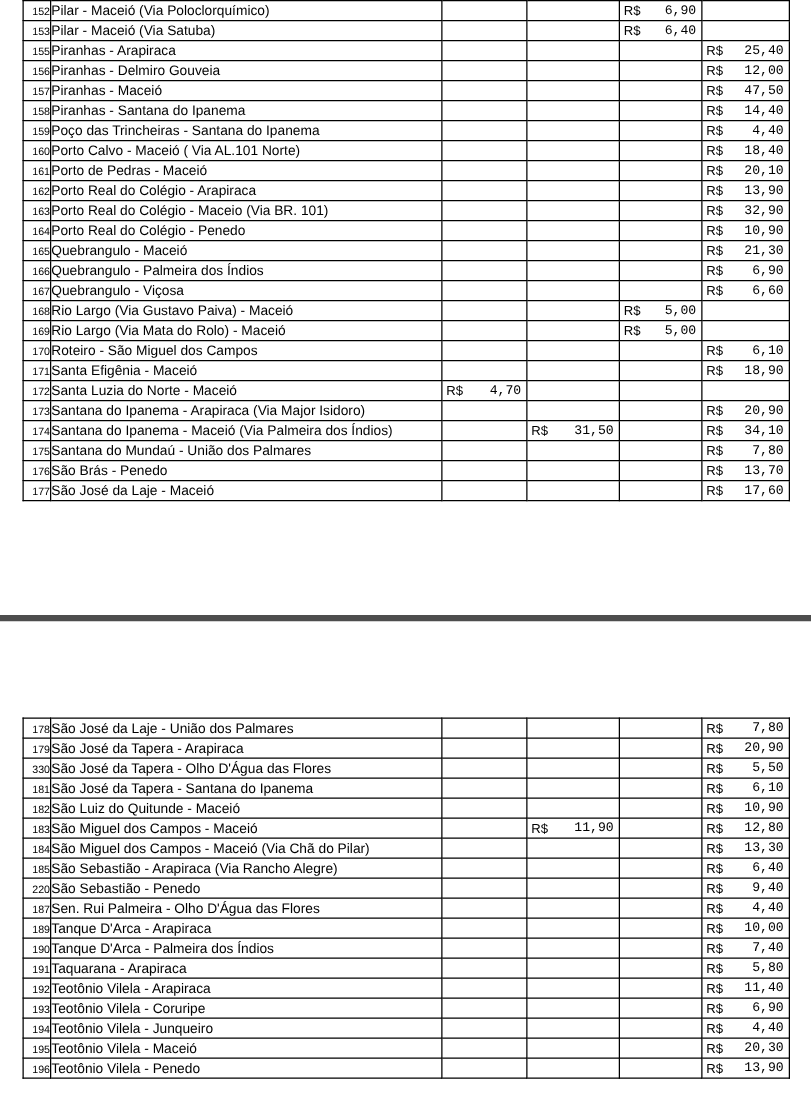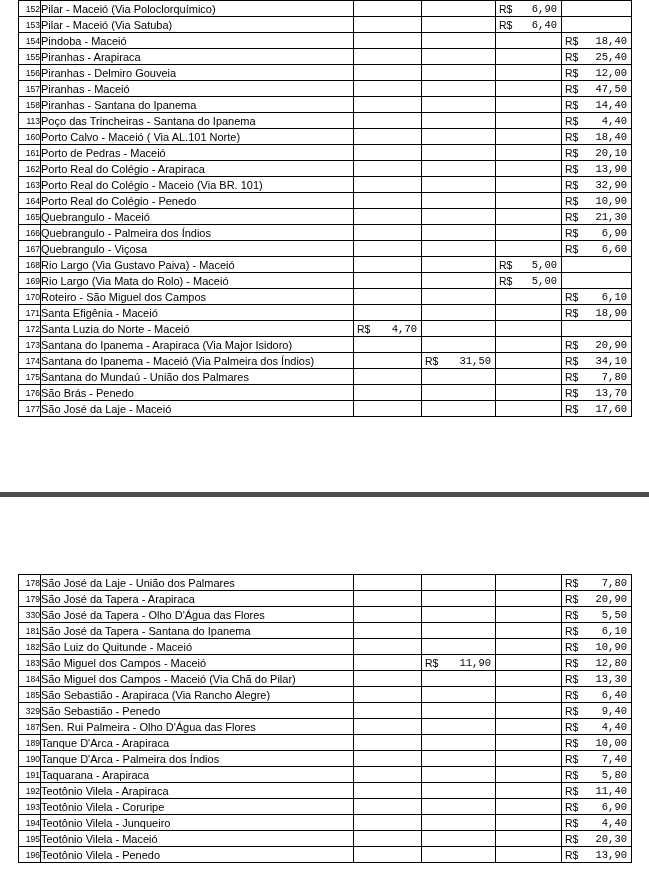--- a/index.html
+++ b/index.html
@@ -121,31 +121,20 @@
             <td class="desc">Pilar - Maceió (Via Satuba)</td>
             <td class="money"></td>
             <td class="money"></td>
             <td class="money">
               <span class="sym">R$</span>
               <span class="val">6,40</span>
             </td>
             <td class="money"></td>
           </tr>
           <tr>
-            <td class="num">154</td>
-            <td class="desc">Pindoba - Maceió</td>
-            <td class="money"></td>
-            <td class="money"></td>
-            <td class="money"></td>
-            <td class="money">
-              <span class="sym">R$</span>
-              <span class="val">18,40</span>
-            </td>
-          </tr>
-          <tr>
             <td class="num">155</td>
             <td class="desc">Piranhas - Arapiraca</td>
             <td class="money"></td>
             <td class="money"></td>
             <td class="money"></td>
             <td class="money">
               <span class="sym">R$</span>
               <span class="val">25,40</span>
             </td>
           </tr>
@@ -176,21 +165,21 @@
             <td class="desc">Piranhas - Santana do Ipanema</td>
             <td class="money"></td>
             <td class="money"></td>
             <td class="money"></td>
             <td class="money">
               <span class="sym">R$</span>
               <span class="val">14,40</span>
             </td>
           </tr>
           <tr>
-            <td class="num">113</td>
+            <td class="num">159</td>
             <td class="desc">Poço das Trincheiras - Santana do Ipanema</td>
             <td class="money"></td>
             <td class="money"></td>
             <td class="money"></td>
             <td class="money">
               <span class="sym">R$</span>
               <span class="val">4,40</span>
             </td>
           </tr>
           <tr>
@@ -496,21 +485,21 @@
             <td class="desc">São Sebastião - Arapiraca (Via Rancho Alegre)</td>
             <td class="money"></td>
             <td class="money"></td>
             <td class="money"></td>
             <td class="money">
               <span class="sym">R$</span>
               <span class="val">6,40</span>
             </td>
           </tr>
           <tr>
-            <td class="num">329</td>
+            <td class="num">220</td>
             <td class="desc">São Sebastião - Penedo</td>
             <td class="money"></td>
             <td class="money"></td>
             <td class="money"></td>
             <td class="money">
               <span class="sym">R$</span>
               <span class="val">9,40</span>
             </td>
           </tr>
           <tr>

